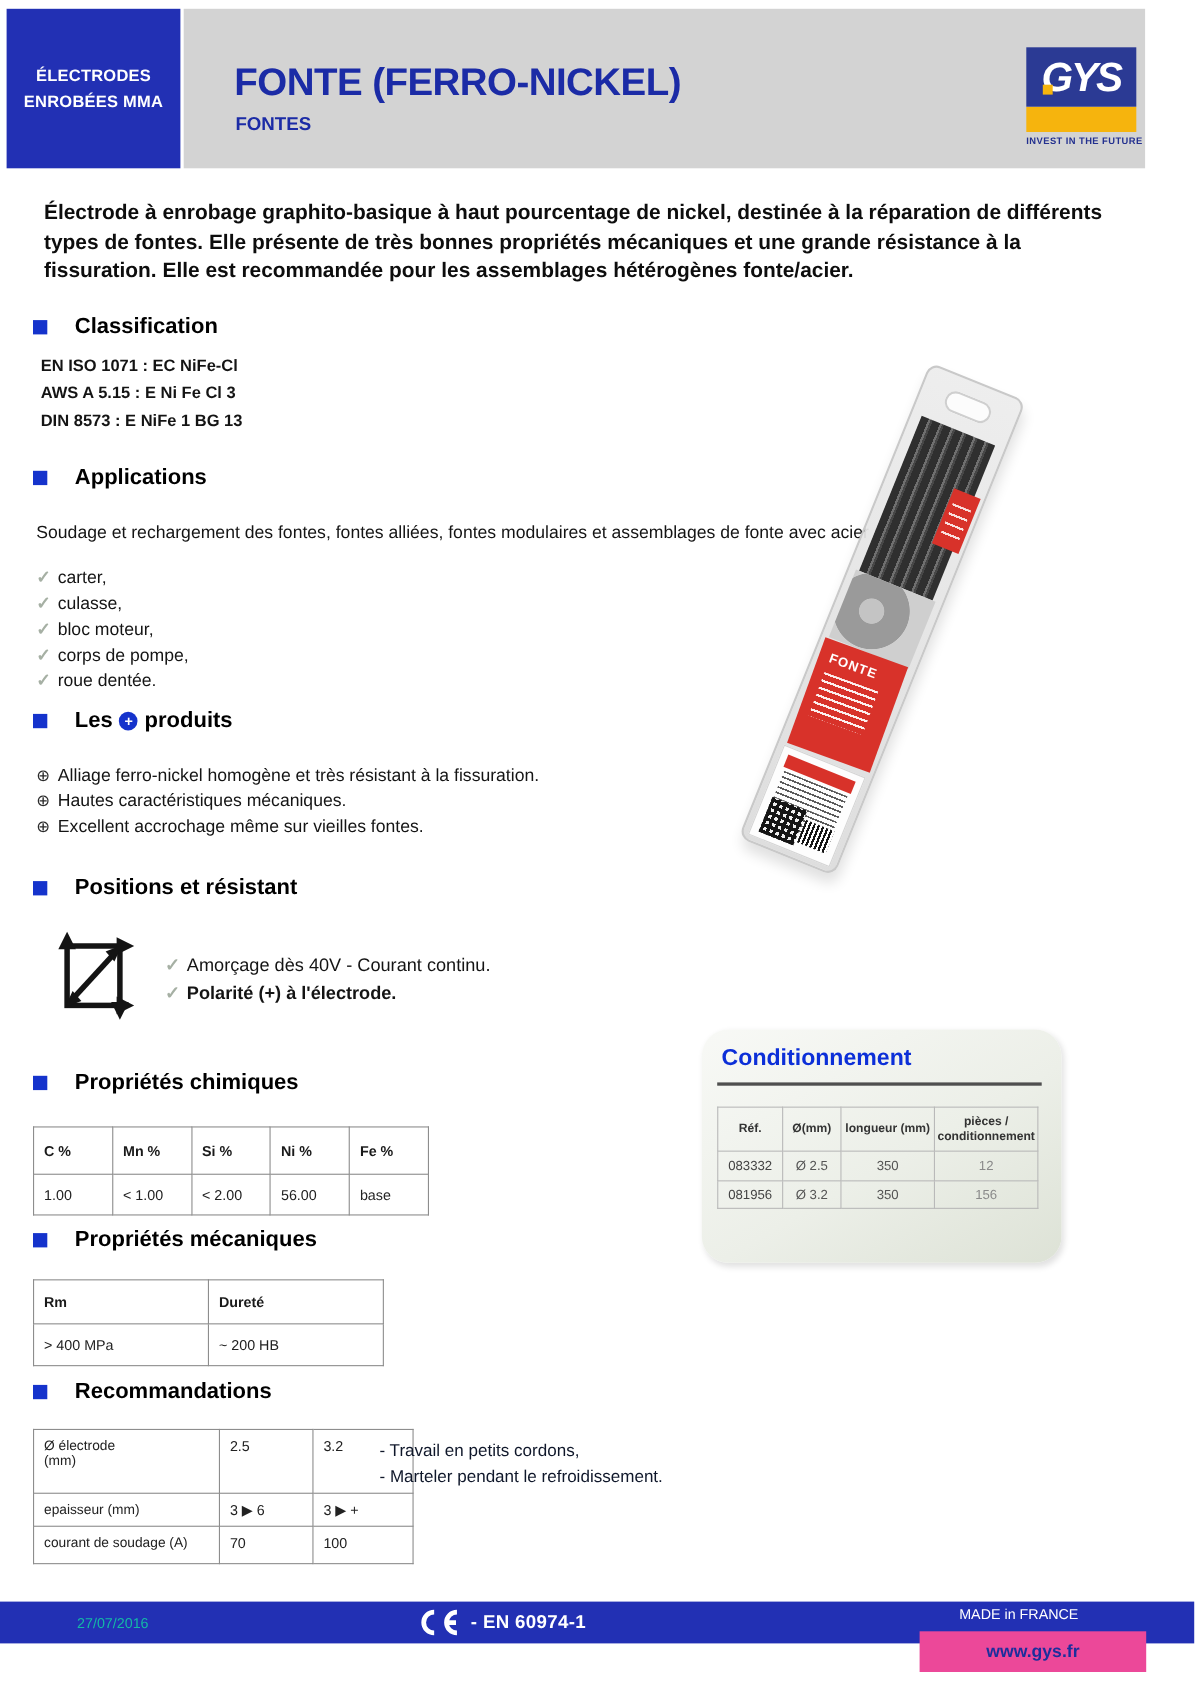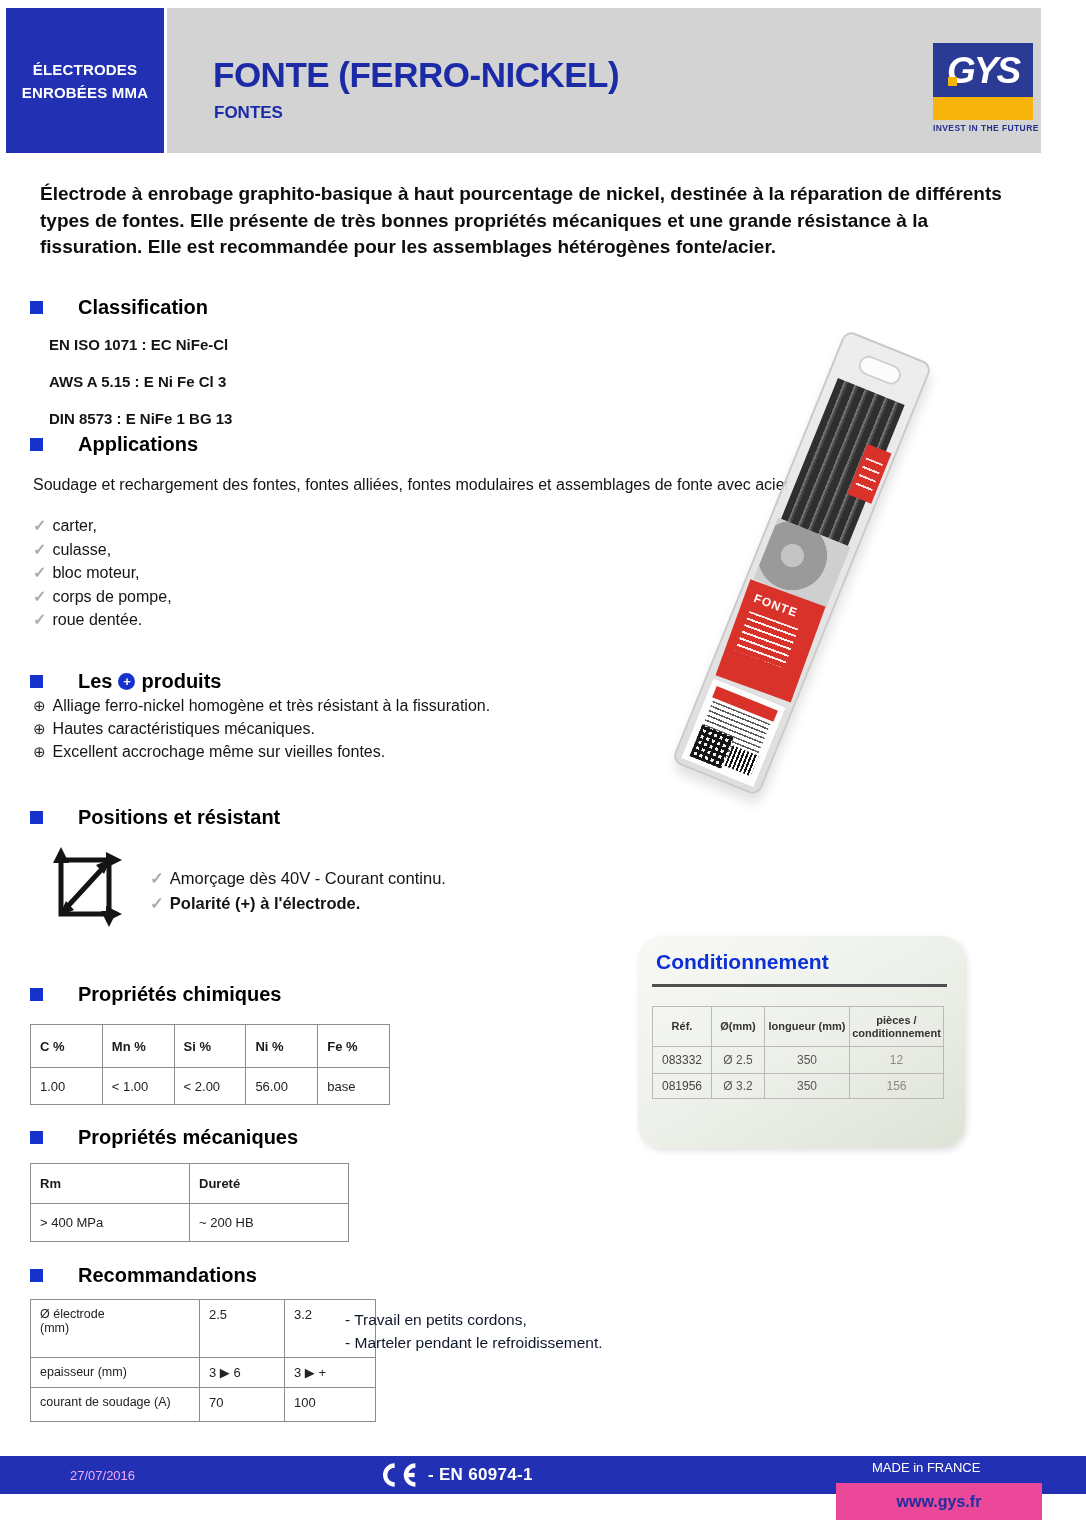--- a/index.html
+++ b/index.html
@@ -18,26 +18,26 @@
   .logo-mark .gys {color:#fff; font-size:37px; font-weight:bold; font-style:italic; letter-spacing:-2px; line-height:1;}
   .g-dot {position:absolute; left:15px; bottom:11px; width:9px; height:9px; background:#f6b40d;}
   .logo-band {width:100px; height:23px; background:#f6b40d;}
   .logo-tagline {margin-top:3px; font-size:8.5px; font-weight:bold; color:#23308f; letter-spacing:.4px; white-space:nowrap;}
 
   .intro {position:absolute; left:40px; top:162px; width:992px; font-size:19px; font-weight:bold; line-height:26.5px; color:#0d0d0d;}
 
   
   .section-head {position:absolute; left:30px; display:flex; align-items:center; gap:17px;}
   .sq {width:13px; height:13px; background:#1533cc; flex:0 0 auto;}
-  .section-head h2 {margin:18px; font-size:20px; font-weight:bold; color:#000; display:flex; align-items:center; gap:6px;text-align:right;}
+  .section-head h2 {margin:8px; font-size:20px; font-weight:bold; color:#000; display:flex; align-items:center; gap:6px;text-align:right;}
   .plus-circle {display:inline-flex; width:17px; height:17px; border-radius:50%; background:#1533cc; color:#fff;
                 font-size:13px; font-weight:bold; align-items:center; justify-content:center; line-height:1;}
 
   .class-lines {position:absolute; left:33px; top:318px; font-size:15px; font-weight:bold; line-height:21px; color:#141414;}
-  .class-lines p {margin:16px;}
+  .class-lines p {margin:4px;}
 
   .app-intro {position:absolute; left:33px; top:456px; width:785px; font-size:16px; line-height:25px; color:#141414;}
   .check-list {position:absolute; left:33px; top:514px; font-size:16px; line-height:23.5px; color:#141414;}
   .check-list div {white-space:nowrap;}
   .check {color:#a6b0a4; font-weight:bold; margin-right:6px;}
 
   .plus-list {position:absolute; left:33px; top:694px; font-size:16px; line-height:23px; color:#141414;}
   .cplus {color:#2a2a2a; font-size:15px; margin-right:7px;}
 
   .pos-icon {position:absolute; left:46px; top:843px;}
@@ -99,21 +99,21 @@
   .tlines-d {margin:3px 8px 0; height:22px;
         background:repeating-linear-gradient(180deg,#5a5a5a 0 1.5px,transparent 1.5px 5px);}
   .qr {position:absolute; left:7px; bottom:5px; width:34px; height:34px;
         background-image:repeating-linear-gradient(0deg,#151515 0 3px,transparent 3px 6px),
                          repeating-linear-gradient(90deg,#151515 0 3px,#ededed 3px 6px);}
   .barcode {position:absolute; right:7px; bottom:9px; width:28px; height:22px;
         background:repeating-linear-gradient(90deg,#151515 0 2px,#fff 2px 4px);}
 
   
   .footer-bar {position:absolute; left:0; top:1456px; width:1086px; height:38px; background:#2230b4;}
-  .f-date {position:absolute; left:70px; top:0; height:38px; display:flex; align-items:center; color:#f0abfc; font-size:13px;}
+  .f-date {position:absolute; left:70px; top:0; height:38px; display:flex; align-items:center; color:#14b8a6; font-size:13px;}
   .f-ce {position:absolute; left:380px; top:0; height:38px; display:flex; align-items:center; gap:10px; color:#fff;}
   .f-ce .std {font-size:17px; font-weight:bold; letter-spacing:.3px;}
   .f-made {position:absolute; left:872px; top:4px; color:#fff; font-size:13px;}
   .site-box {position:absolute; left:836px; top:1483px; width:206px; height:37px; background:#ec4899;
              display:flex; align-items:center; justify-content:center; z-index:5; cursor:pointer;}
   .site-box span {font-size:16px; font-weight:bold; color:#1c2f9c;}
 </style>
 </head>
 <body>
 
@@ -153,21 +153,21 @@
   </div>
   <p class="app-intro">Soudage et rechargement des fontes, fontes alliées, fontes modulaires et assemblages de fonte avec acier :</p>
   <div class="check-list">
     <div><span class="check">✓</span><span>carter,</span></div>
     <div><span class="check">✓</span><span>culasse,</span></div>
     <div><span class="check">✓</span><span>bloc moteur,</span></div>
     <div><span class="check">✓</span><span>corps de pompe,</span></div>
     <div><span class="check">✓</span><span>roue dentée.</span></div>
   </div>
 
-  <div class="section-head" style="top:652px">
+  <div class="section-head" style="top:636px">
     <span class="sq"></span>
     <h2>
       <span>Les</span>
       <span class="plus-circle">+</span>
       <span>produits</span>
     </h2>
   </div>
   <div class="plus-list">
     <div><span class="cplus">⊕</span><span>Alliage ferro-nickel homogène et très résistant à la fissuration.</span></div>
     <div><span class="cplus">⊕</span><span>Hautes caractéristiques mécaniques.</span></div>

